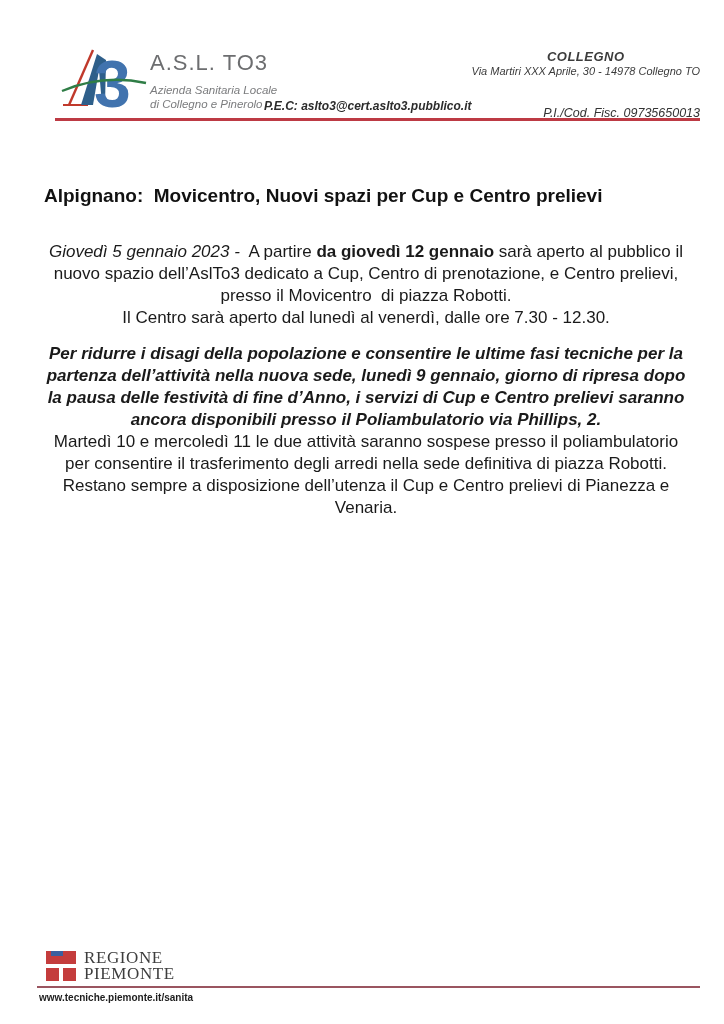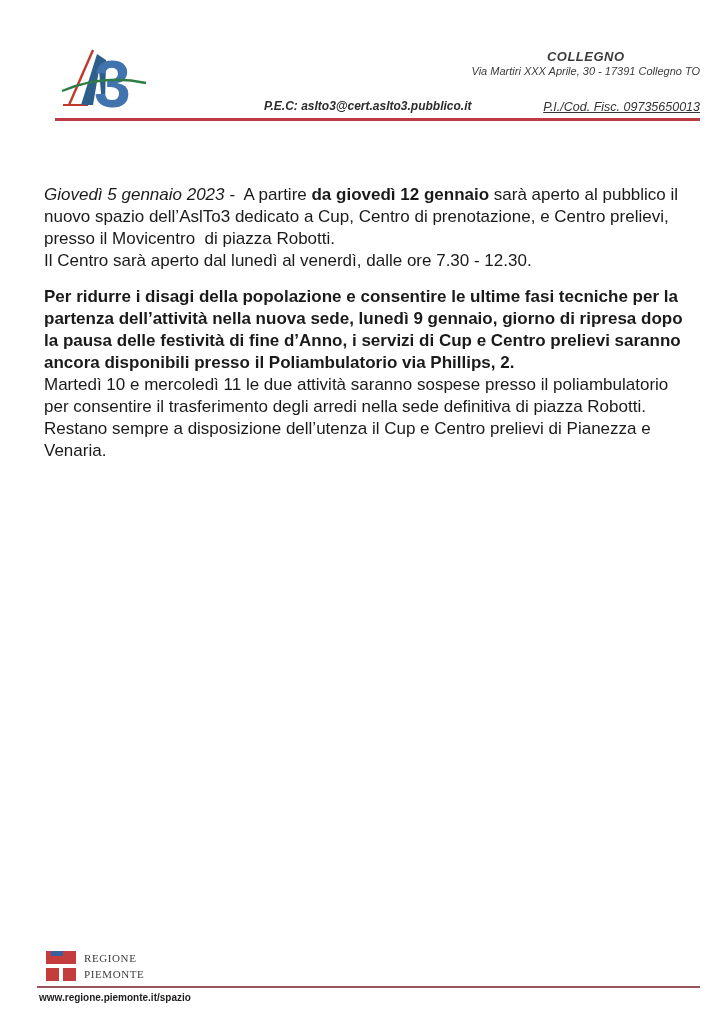--- a/index.html
+++ b/index.html
@@ -15,37 +15,37 @@
 
   
   .letterhead{position:absolute;left:0;top:0;width:100%;height:130px;}
   .asl-logo{position:absolute;left:60px;top:44px;width:88px;height:68px;}
   .org-block{position:absolute;left:150px;top:50px;}
   .org-name{font-size:22px;color:#6d6e70;letter-spacing:1px;}
   .org-sub{margin-top:7px;font-style:italic;font-size:11.5px;line-height:14px;color:#7b7c7e;}
   .addr-block{position:absolute;right:24px;top:50px;text-align:center;font-style:italic;color:#3c3c3c;font-size:11px;line-height:14px;}
   .addr-city{font-weight:bold;font-size:13px;letter-spacing:0.5px;}
   .pec{position:absolute;left:264px;top:99px;font-weight:bold;font-style:italic;font-size:12px;color:#2c2c2c;}
-  .fiscal{position:absolute;right:24px;top:100px;font-style:italic;font-size:12.5px;color:#333;text-decoration:underline;}
+  .fiscal{position:absolute;right:24px;top:106px;font-style:italic;font-size:12.5px;color:#333;text-decoration:underline;}
   .header-rule{position:absolute;left:55px;right:24px;top:118px;height:3px;background:#bd3a44;}
 
   
   .article{position:absolute;left:44px;top:184px;width:644px;}
   .article h1{font-size:19px;line-height:24px;margin:0 0 33px 0;color:#111;white-space:pre-wrap;font-weight:bold;}
-  .para{margin:0 0 14px 0;font-size:17px;line-height:22px;white-space:pre-wrap;}
+  .para{margin:0 0 14px 0;font-size:17px;line-height:22px;white-space:pre-wrap;text-align:center;}
   .it{font-style:italic}
   .b{font-weight:bold}
-  .bi{font-weight:bold;}
+  .bi{font-weight:bold;font-style:italic}
   .block{display:block}
   .piem-logo{position:absolute;left:46px;top:951px;width:30px;height:30px;}
   .piem-top{position:absolute;left:0;top:0;width:30px;height:13px;background:#c43c3c;}
   .piem-lambello{position:absolute;left:5px;top:0;width:12px;height:5px;background:#3a5f9e;}
   .piem-bl{position:absolute;left:0;top:17px;width:13px;height:13px;background:#c43c3c;}
   .piem-br{position:absolute;left:17px;top:17px;width:13px;height:13px;background:#c43c3c;}
-  .region-name{position:absolute;left:84px;top:950px;font-family:"Liberation Serif", serif;font-size:11px;line-height:16px;color:#3d3d3d;letter-spacing:0.6px;}
+  .region-name{position:absolute;left:84px;top:950px;font-family:"Liberation Serif", serif;font-size:17px;line-height:16px;color:#3d3d3d;letter-spacing:0.6px;}
   .footer-rule{position:absolute;left:37px;right:24px;top:986px;height:2px;background:#9a5560;}
   .footer-url{position:absolute;left:39px;top:992px;font-size:10px;font-weight:bold;color:#1d1d1d;}
 </style>
 </head>
 <body>
 
 <div class="page">
 
   <div class="letterhead">
 
@@ -56,48 +56,54 @@
 
       <path d="M21,61 L37,10 L46,16 L45,61 Z" fill="#2e5f8a"></path>
       <path d="M33,61 L39,26 L42,61 Z" fill="#ffffff"></path>
 
       <text x="34" y="63" font-family="Liberation Sans, sans-serif" font-size="66" font-weight="bold" fill="#4173ae">3</text>
 
       <path d="M2,47 C 28,36 58,33 86,39" fill="none" stroke="#2f7d46" stroke-width="2.4"></path>
     </svg>
 
     <div class="org-block">
+      <div class="org-name">A.S.L. TO3</div>
+      <div class="org-sub">
+        <div>Azienda Sanitaria Locale</div>
+        <div>di Collegno e Pinerolo</div>
+      </div>
     </div>
 
     <div class="addr-block">
       <div class="addr-city">COLLEGNO</div>
-      <div>Via Martiri XXX Aprile, 30 - 17391 Collegno TO</div>
+      <div>Via Martiri XXX Aprile, 30 - 14978 Collegno TO</div>
     </div>
 
     <div class="pec">P.E.C: aslto3@cert.aslto3.pubblico.it</div>
     <div class="fiscal">P.I./Cod. Fisc. 09735650013</div>
     <div class="header-rule"></div>
   </div>
 
   <div class="article">
+    <h1>Alpignano:  Movicentro, Nuovi spazi per Cup e Centro prelievi</h1>
 
     <p class="para"><span class="it">Giovedì 5 gennaio 2023 - </span><span> A partire </span><span class="b">da giovedì 12 gennaio</span><span> sarà aperto al pubblico il nuovo spazio dell’AslTo3 dedicato a Cup, Centro di prenotazione, e Centro prelievi, presso il Movicentro  di piazza Robotti.</span><span class="block">Il Centro sarà aperto dal lunedì al venerdì, dalle ore 7.30 - 12.30.</span></p>
 
 
     <p class="para"><span class="bi block">Per ridurre i disagi della popolazione e consentire le ultime fasi tecniche per la partenza dell’attività nella nuova sede, lunedì 9 gennaio, giorno di ripresa dopo la pausa delle festività di fine d’Anno, i servizi di Cup e Centro prelievi saranno ancora disponibili presso il Poliambulatorio via Phillips, 2.</span><span class="block">Martedì 10 e mercoledì 11 le due attività saranno sospese presso il poliambulatorio per consentire il trasferimento degli arredi nella sede definitiva di piazza Robotti. Restano sempre a disposizione dell’utenza il Cup e Centro prelievi di Pianezza e Venaria.</span></p>
   </div>
 
   <div>
     <div class="piem-logo">
       <div class="piem-top"></div>
       <div class="piem-lambello"></div>
       <div class="piem-bl"></div>
       <div class="piem-br"></div>
     </div>
     <div class="region-name">
       <div>REGIONE</div>
       <div>PIEMONTE</div>
     </div>
     <div class="footer-rule"></div>
-    <div class="footer-url">www.regione.piemonte.it/spazio</div>
+    <div class="footer-url">www.tecniche.piemonte.it/sanita</div>
   </div>
 
 </div>
 
 </body></html>

